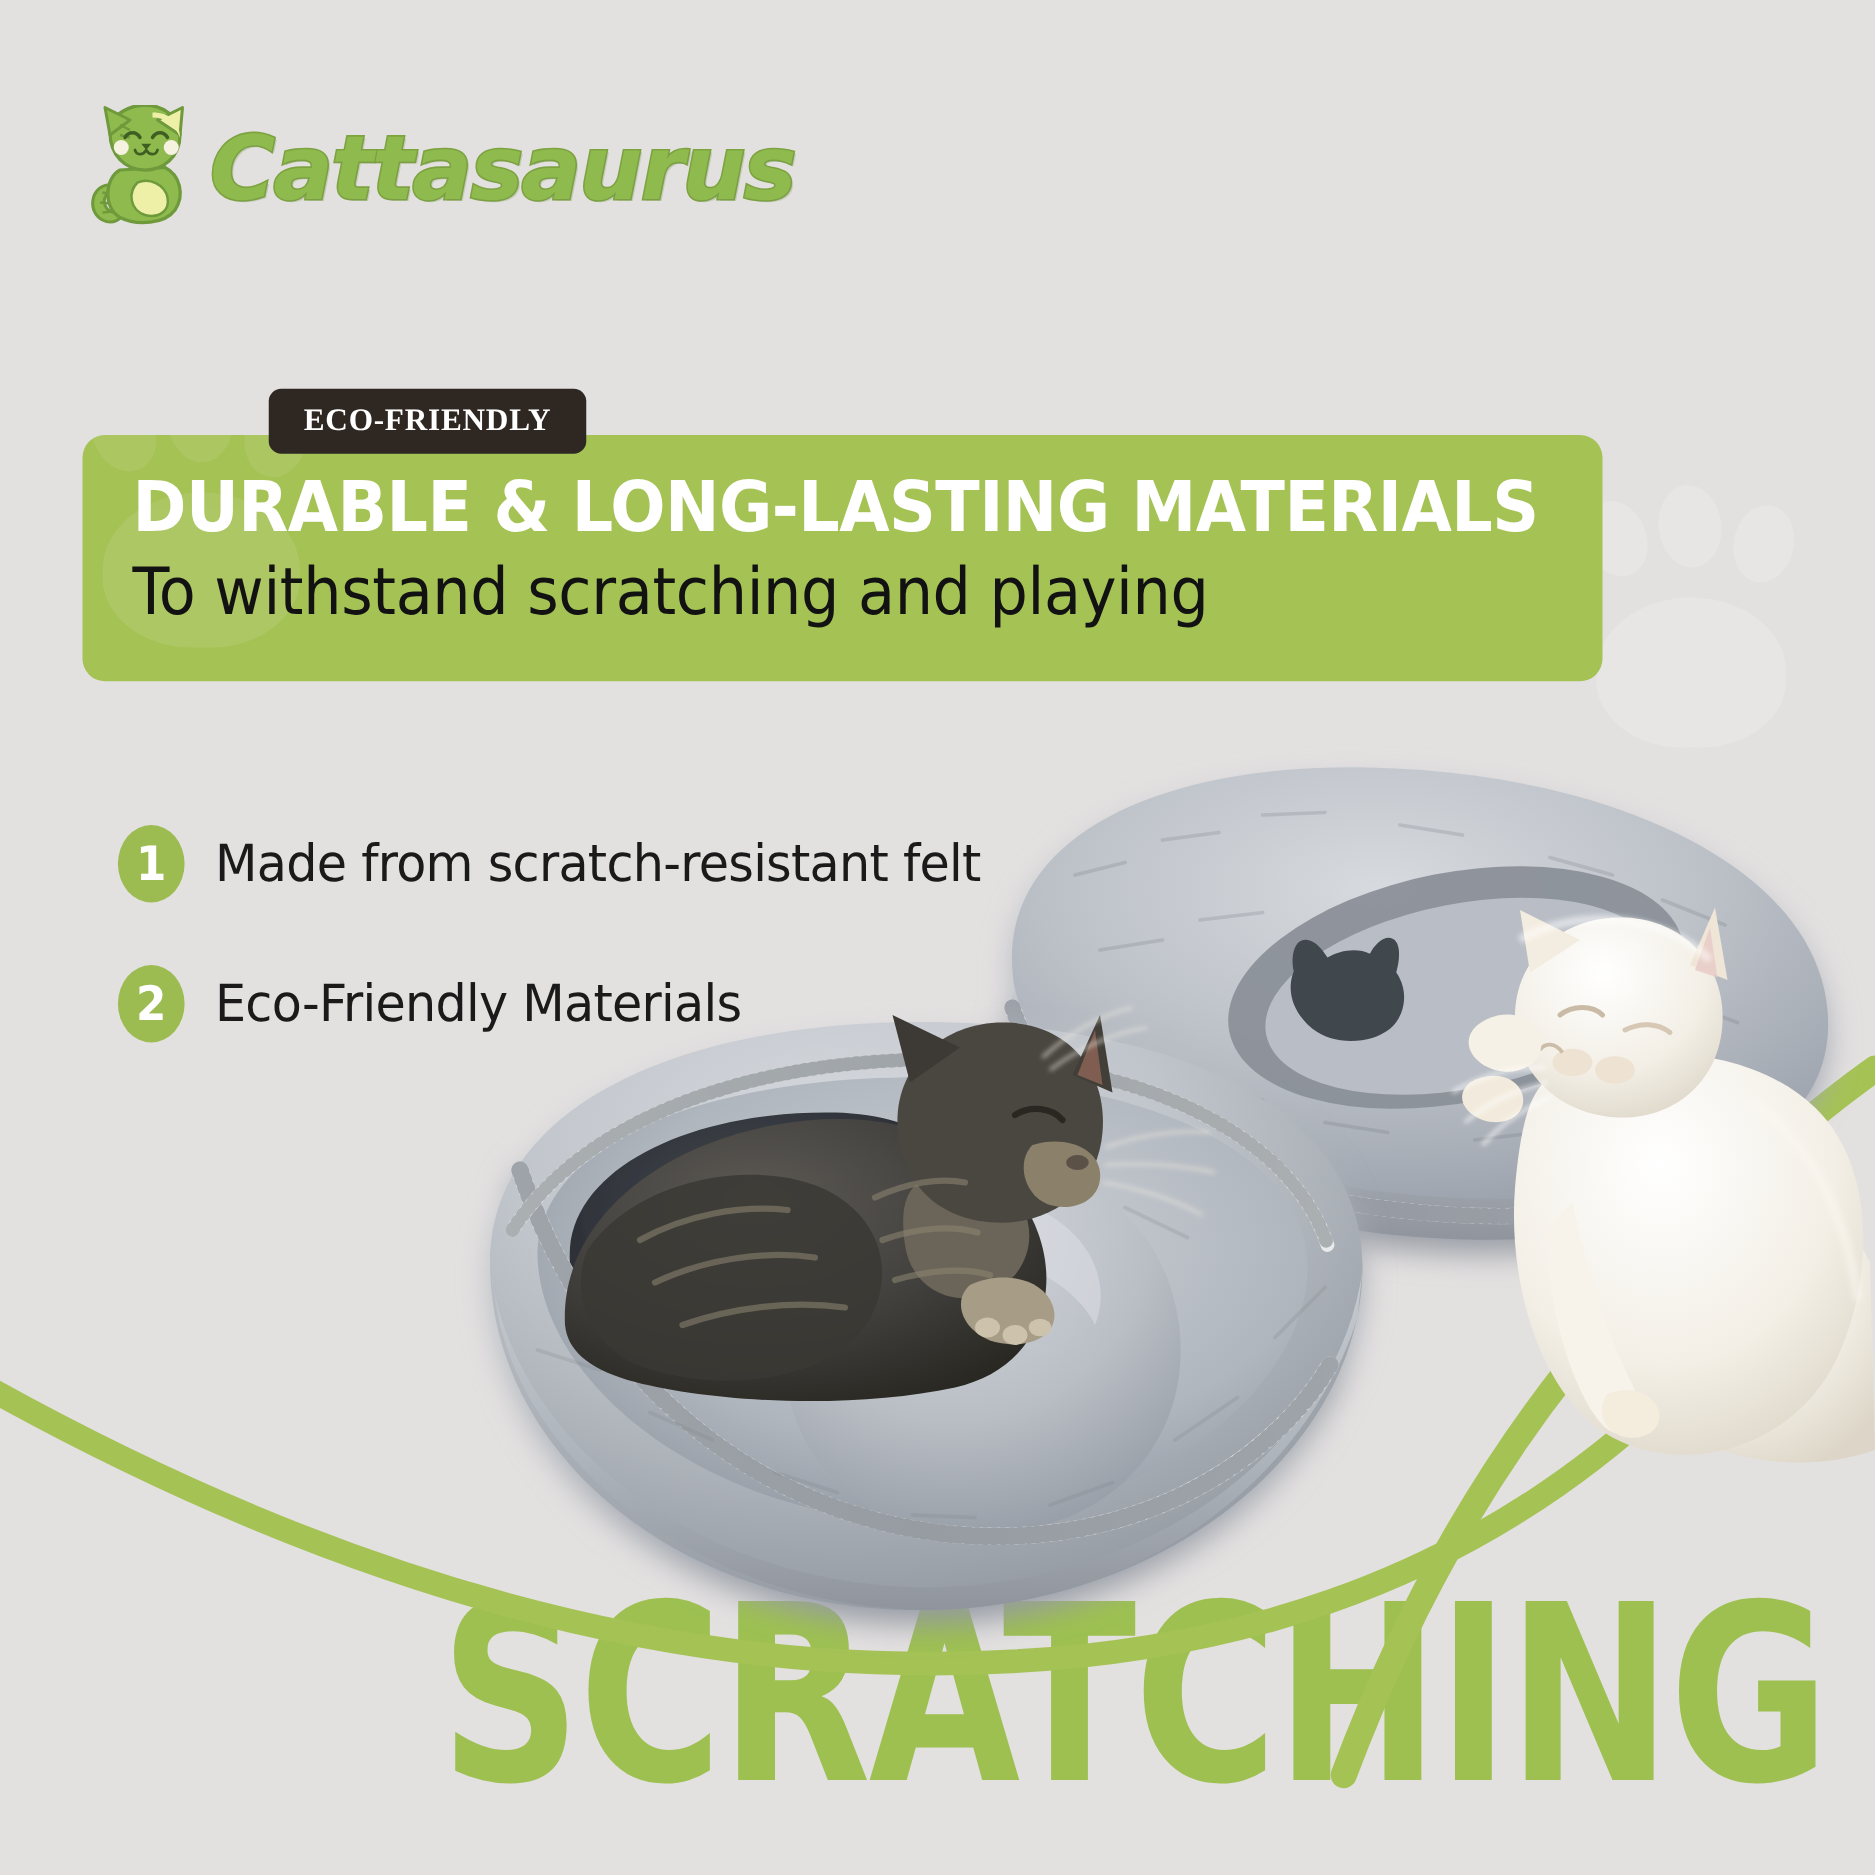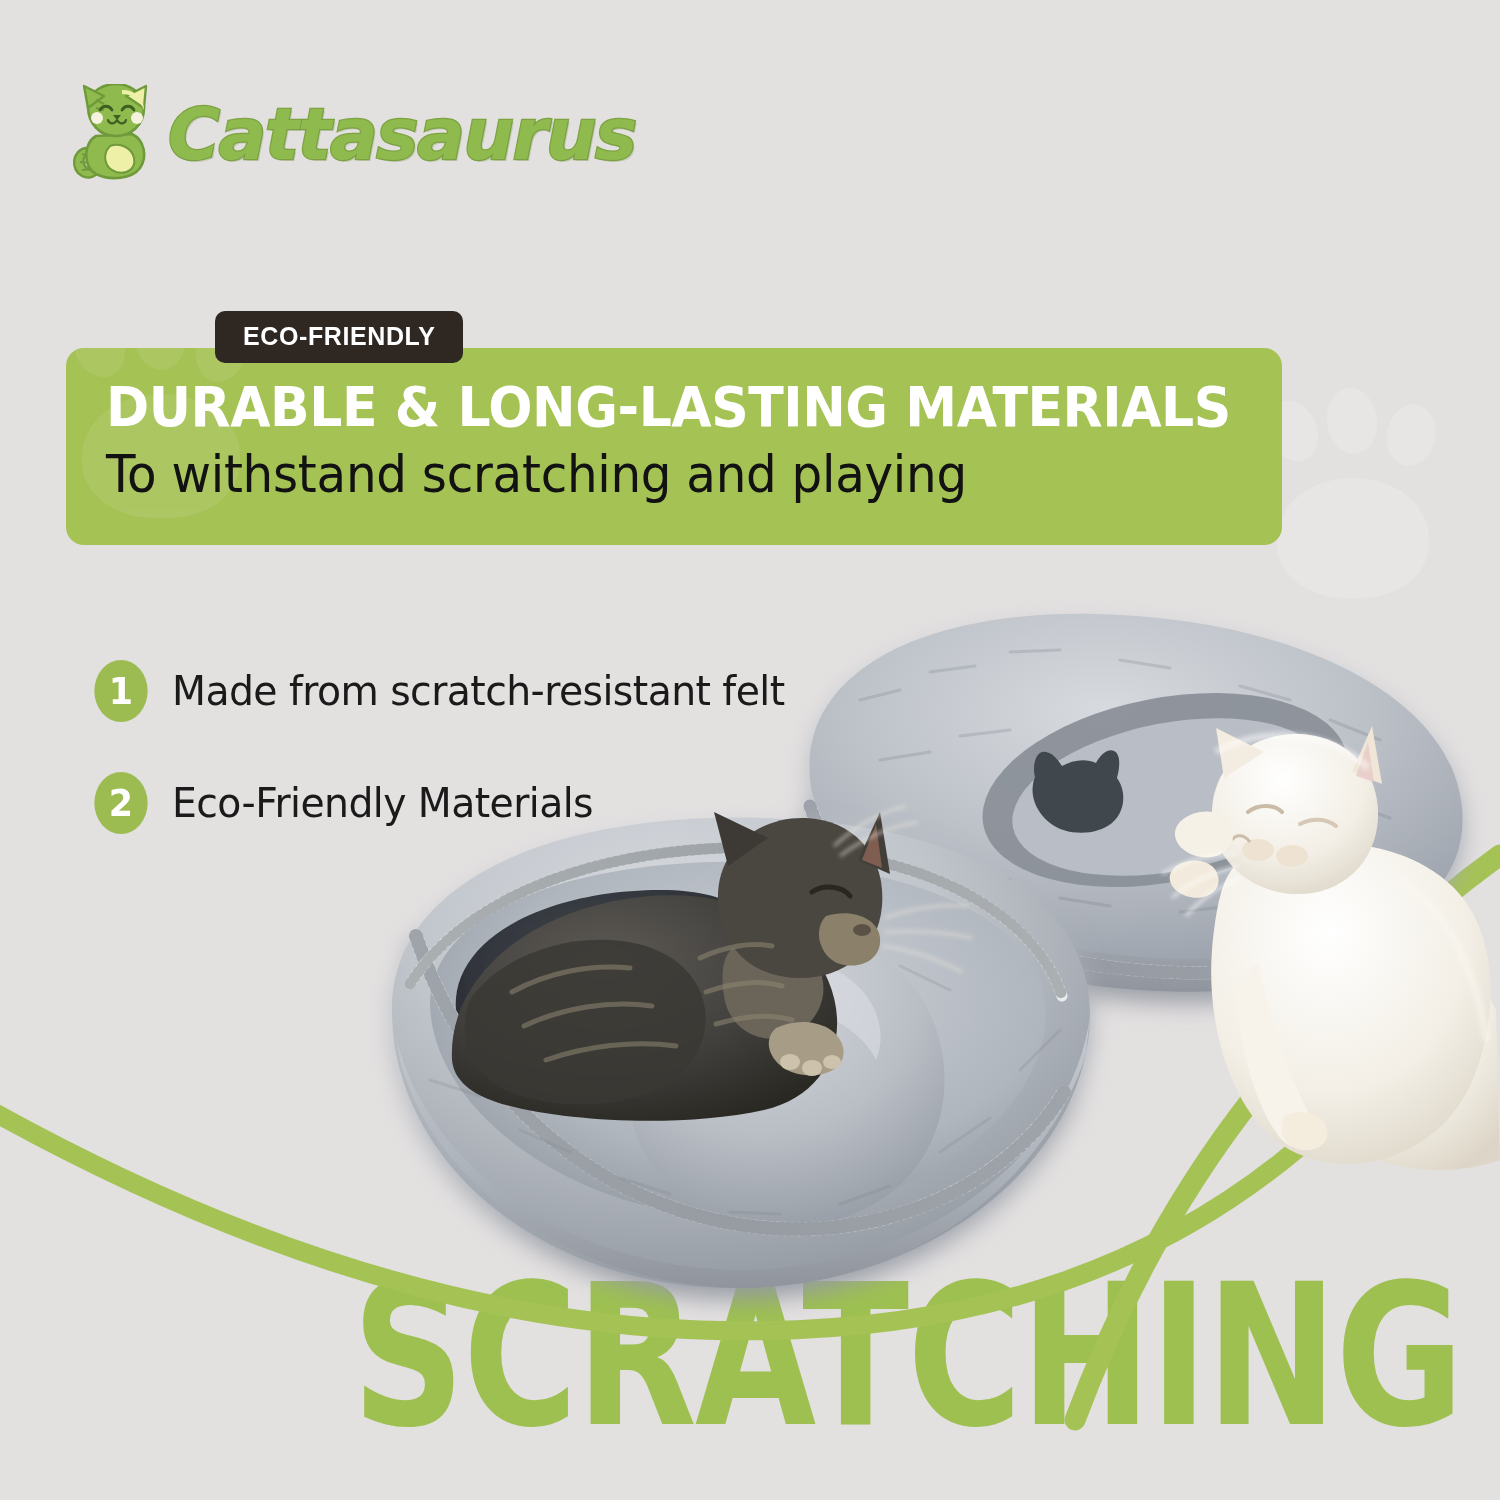--- a/index.html
+++ b/index.html
@@ -107,21 +107,21 @@
 
   
   #eco-badge {
     position: absolute;
     left: 215px;
     top: 311px;
     background: #2e2722;
     color: #ffffff;
     border-radius: 10px;
     padding: 13px 28px 14px 28px;
-    font-family: Liberation Sans, sans-serif;
+    font-family: Liberation Serif, serif;
     font-weight: 700;
     font-size: 25px;
     letter-spacing: 0.6px;
     line-height: 1;
     white-space: nowrap;
     z-index: 6;
   }
 
   
   #feature-list {

